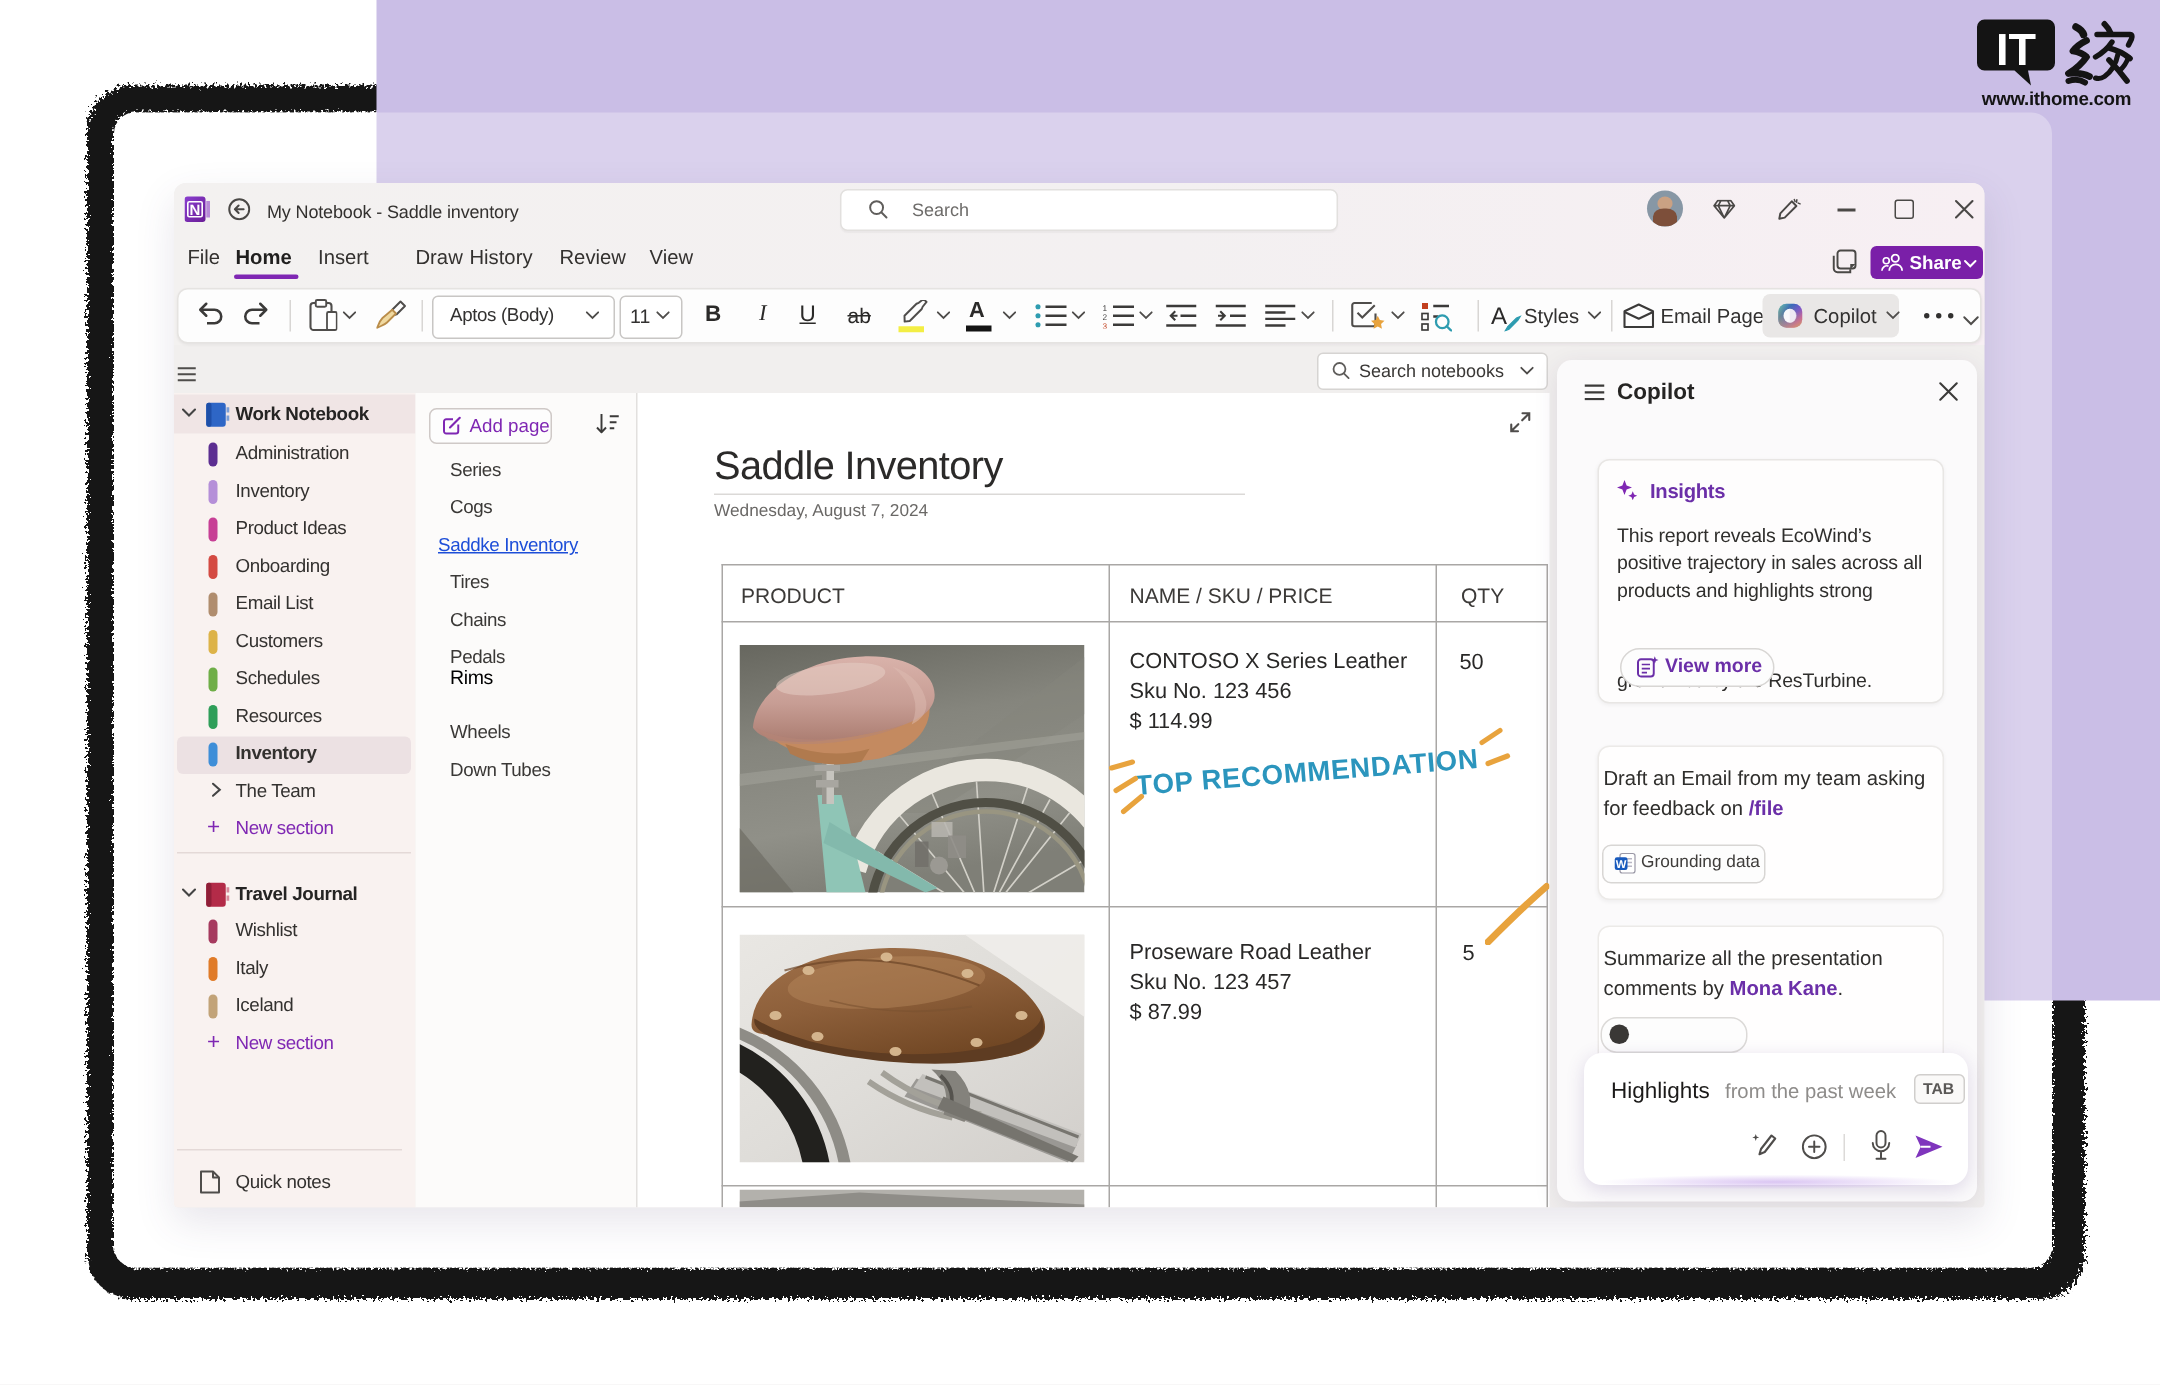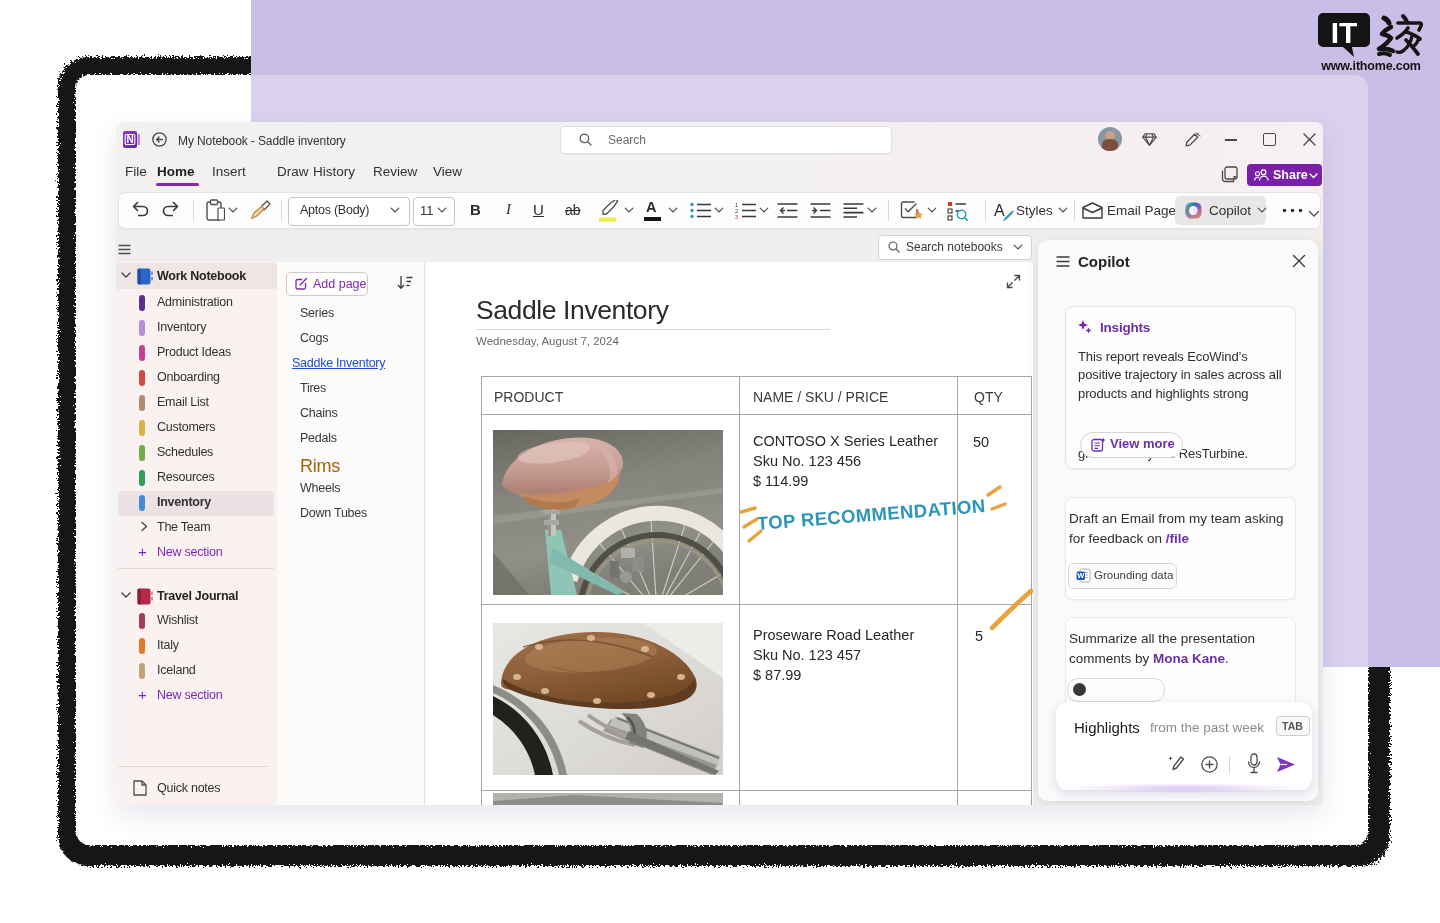--- a/index.html
+++ b/index.html
@@ -347,21 +347,21 @@
   <svg class="abs" style="left:281px;top:153px" width="16" height="15" viewBox="0 0 16 15">
     <path d="M4 1 v12 M1 10 l3 3.2 3-3.2" fill="none" stroke="#3b3a39" stroke-width="1.3" stroke-linejoin="round"></path>
     <path d="M9.5 2.5 H15.5 M9.5 6.5 H14 M9.5 10.5 H12.5" stroke="#3b3a39" stroke-width="1.3"></path>
   </svg>
   <div class="t" style="left:184px;top:184px;font-size:12.5px;letter-spacing:-0.25px;color:#3a3836;">Series</div>
   <div class="t" style="left:184px;top:209px;font-size:12.5px;letter-spacing:-0.25px;color:#3a3836;">Cogs</div>
   <div class="t" style="left:176px;top:234px;font-size:12.5px;letter-spacing:-0.25px;color:#1d4ed8;text-decoration:underline;">Saddke Inventory</div>
   <div class="t" style="left:184px;top:259px;font-size:12.5px;letter-spacing:-0.25px;color:#3a3836;">Tires</div>
   <div class="t" style="left:184px;top:284px;font-size:12.5px;letter-spacing:-0.25px;color:#3a3836;">Chains</div>
   <div class="t" style="left:184px;top:309px;font-size:12.5px;letter-spacing:-0.25px;color:#3a3836;">Pedals</div>
-  <div class="t" style="left:184px;top:334px;font-size:18px;letter-spacing:-0.25px;color:#a16207;">Rims</div>
+  <div class="t" style="left:184px;top:322px;font-size:13px;letter-spacing:-0.25px;color:#000000;">Rims</div>
   <div class="t" style="left:184px;top:359px;font-size:12.5px;letter-spacing:-0.25px;color:#3a3836;">Wheels</div>
   <div class="t" style="left:184px;top:384px;font-size:12.5px;letter-spacing:-0.25px;color:#3a3836;">Down Tubes</div>
 
   <div class="abs" style="left:308px;top:140px;width:609px;height:543px;background:#ffffff;overflow:hidden;" id="content">
     <svg class="abs" style="left:582px;top:12px" width="15" height="15" viewBox="0 0 15 15">
       <path d="M9 1.5 h4.5 V6 M13.2 1.8 L8.8 6.2 M6 13.5 H1.5 V9 M1.8 13.2 L6.2 8.8" fill="none" stroke="#4f4d4b" stroke-width="1.4" stroke-linecap="round"></path>
     </svg>
     <div class="t" style="left:52px;top:33px;font-size:26.5px;color:#2b2a29;letter-spacing:-0.4px;">Saddle Inventory</div>
     <div class="abs" style="left:52px;top:67px;width:354px;height:1px;background:#dbd9d7;"></div>
     <div class="t" style="left:52px;top:73px;font-size:11.5px;color:#6a6866;">Wednesday, August 7, 2024</div>

